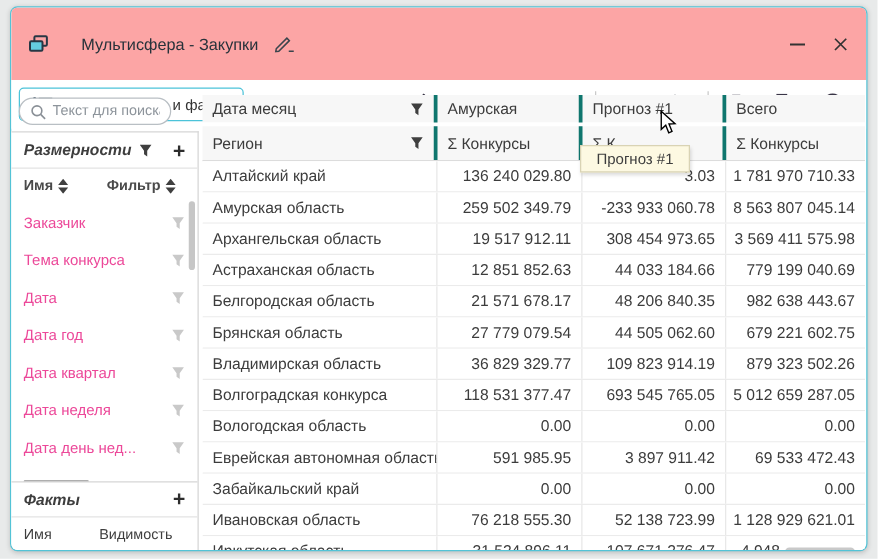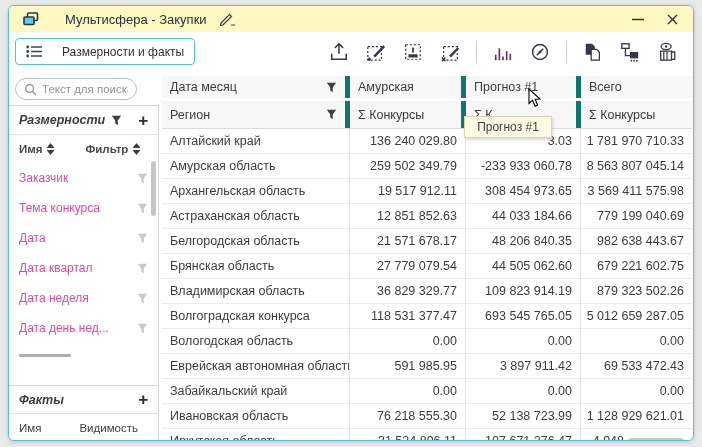--- a/index.html
+++ b/index.html
@@ -11,22 +11,22 @@
     position:relative;
   }
   .window{
     position:absolute;left:8px;top:5px;width:686px;height:436px;
     background:#ffffff;border:1px solid #53c3d6;border-radius:6px;
     box-shadow:0 1px 4px rgba(0,0,0,.18);
     box-sizing:border-box;overflow:hidden;
   }
   
   .titlebar{
-    height:26px;background:#fef9c3;display:flex;align-items:center;
-    padding:0 8px;gap:8px;justify-content:flex-end;
+    height:26px;background:#fca5a5;display:flex;align-items:center;
+    padding:16px 8px;gap:8px;justify-content:flex-end;
   }
   .titlebar .win-icon{margin-left:6px;display:flex;}
   .titlebar .title{font-size:13px;color:#27323a;margin-left:18px;}
   .titlebar .edit-icon{display:flex;margin-left:4px;}
   .titlebar .spacer{flex:1;}
   .tb-btn{width:26px;height:20px;display:flex;align-items:center;justify-content:center;cursor:default;}
   
   .toolbar{
     height:39px;background:#fff;display:flex;align-items:center;
     padding:0 6px;box-sizing:border-box;
@@ -83,21 +83,21 @@
   .side-scroll{position:absolute;left:142px;top:90px;width:5px;height:55px;background:#c6c6c6;border-radius:3px;}
   
   .main{position:absolute;left:153px;top:0;width:539px;height:371px;}
   .grid{position:absolute;left:0;top:5px;width:530px;}
   .hrow{display:grid;grid-template-columns:188px 116px 115px 111px;background:#f7f7f7;}
   .hrow1{height:22px;}
   .hgap{height:3px;background:#fff;}
   .hrow2{height:28px;border-bottom:1px solid #dcdcdc;box-sizing:border-box;}
   .hcell{
     display:flex;align-items:center;padding:0 8px;font-size:12.5px;color:#3c3c3c;
-    border-right:5px solid #0f766e;box-sizing:border-box;white-space:nowrap;overflow:hidden;
+    border-right:3px solid #0f766e;box-sizing:border-box;white-space:nowrap;overflow:hidden;
   }
   .hcell:last-child{border-right:none;}
   .hcell .grow{flex:1;}
   .tbody{height:313px;overflow:hidden;background:#fff;}
   .trow{
     display:grid;grid-template-columns:188px 116px 115px 111px;height:25px;
     border-bottom:1px solid #ebebeb;box-sizing:border-box;background:#fff;
   }
   .tcell{
     font-size:12.5px;color:#3c3c3c;display:flex;align-items:center;
@@ -303,20 +303,29 @@
             <div class="dim-item">
               <span>Дата</span>
               <span class="grow"></span>
               <span>
                 <svg width="11" height="11" viewBox="0 0 13 13">
                   <path d="M1 1 H12 L8 6.5 V12 L5 10 V6.5 Z" fill="#c9c9c9"></path>
                 </svg>
               </span>
             </div>
             <div class="dim-item">
+              <span>Дата год</span>
+              <span class="grow"></span>
+              <span>
+                <svg width="11" height="11" viewBox="0 0 13 13">
+                  <path d="M1 1 H12 L8 6.5 V12 L5 10 V6.5 Z" fill="#c9c9c9"></path>
+                </svg>
+              </span>
+            </div>
+            <div class="dim-item">
               <span>Дата квартал</span>
               <span class="grow"></span>
               <span>
                 <svg width="11" height="11" viewBox="0 0 13 13">
                   <path d="M1 1 H12 L8 6.5 V12 L5 10 V6.5 Z" fill="#c9c9c9"></path>
                 </svg>
               </span>
             </div>
             <div class="dim-item">
               <span>Дата неделя</span>

